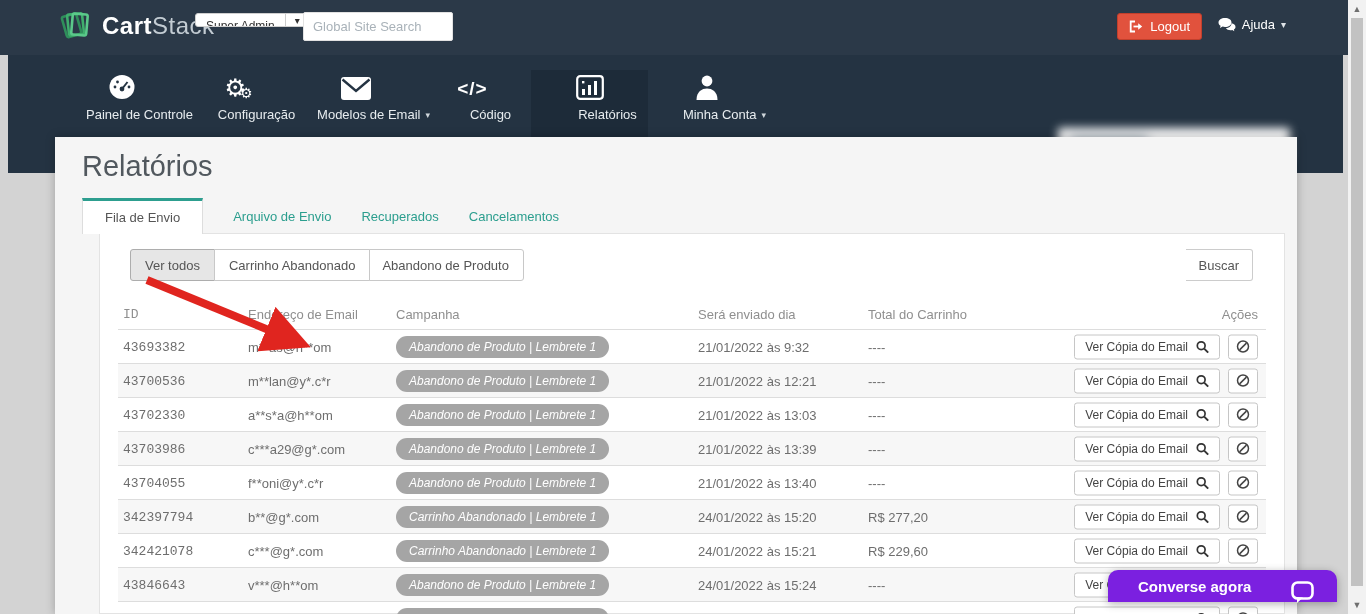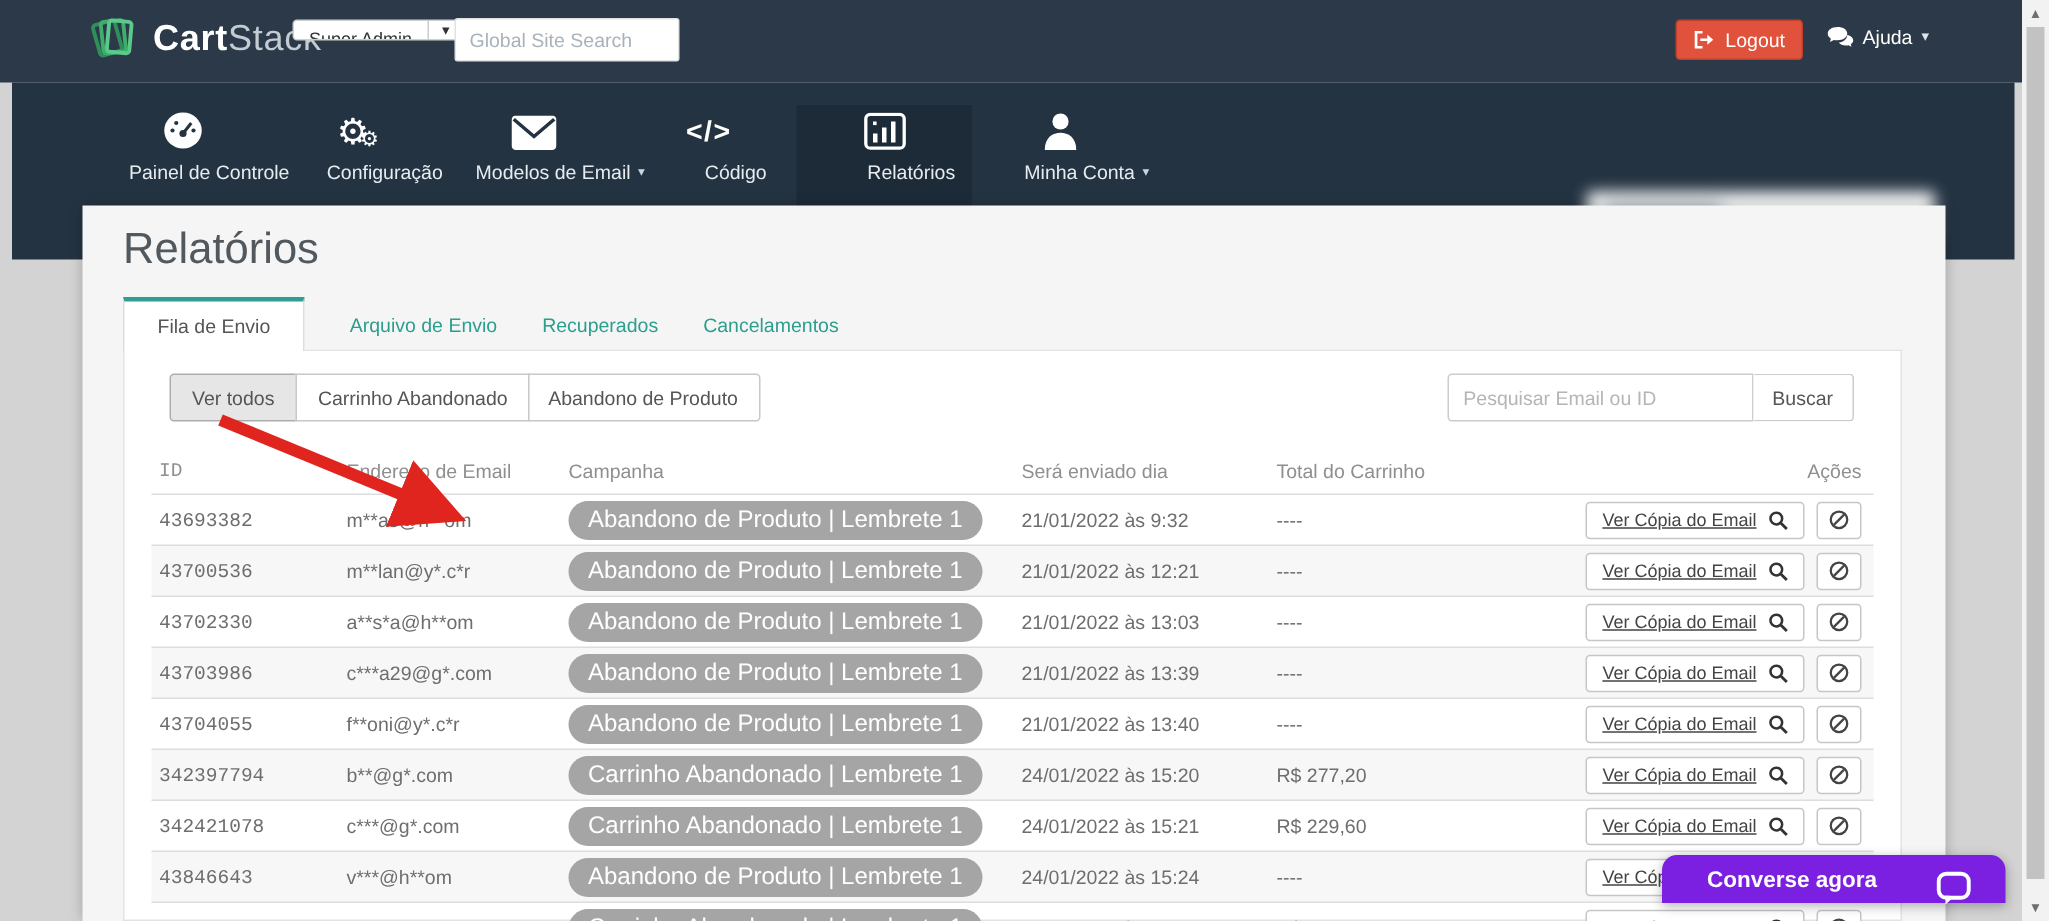--- a/index.html
+++ b/index.html
@@ -40,21 +40,21 @@
   .redact-line2 { position:absolute; left:1056px; top:108px; width:130px; height:13px; background:#7d8d99; border-radius:2px; filter:blur(4px); opacity:.8; }
 
   
   .card { position:absolute; left:55px; top:137px; width:1242px; height:477px; background:#f5f5f5; box-shadow:0 0 9px rgba(0,0,0,.25); z-index:10; }
   .page-title { position:absolute; left:27px; top:13px; font-size:29px; font-weight:300; color:#51585e; }
   .tabs { position:absolute; left:27px; top:61px; height:36px; display:flex; align-items:flex-end; }
   .tab-active { height:36px; background:#fff; border:1px solid #ddd; border-bottom:none; border-top:3px solid #2d9e8f; padding:0 22px; display:flex; align-items:center; font-size:13px; color:#555; position:relative; z-index:3; cursor:pointer; }
   .tab-link { margin-left:30px; font-size:13px; color:#2b9e8e; cursor:pointer; padding-bottom:10px; }
   .tab-link:first-of-type { margin-left:17px; }
 
-  .panel { position:absolute; left:27px; top:96px; width:1186px; height:381px; background:#fff; border:1px solid #e3e3e3; }
+  .panel { position:absolute; left:44px; top:96px; width:1186px; height:381px; background:#fff; border:1px solid #e3e3e3; }
 
   
   .fgroup { position:absolute; left:30px; top:15px; display:flex; }
   .fbtn { height:32px; background:#fff; border:1px solid #c8c8c8; font-size:13px; color:#555; padding:0 14px; cursor:pointer; margin-left:-1px; font-family:inherit; }
   .fbtn:first-child { margin-left:0; border-radius:3px 0 0 3px; }
   .fbtn:last-child { border-radius:0 3px 3px 0;padding-left:12px; }
   .fbtn.active { background:#e6e6e6; border-color:#adadad; }
 
   
   .sgroup { position:absolute; right:31px; top:15px; display:flex; }
@@ -64,23 +64,23 @@
 
   
   .table { position:absolute; left:18px; top:64px; width:1148px; }
   .thead { position:relative; height:32px; border-bottom:1px solid #ddd; }
   .thead .c { color:#8f8f8f; }
   .trow { position:relative; height:34px; border-bottom:1px solid #ddd; }
   .trow.stripe { background:#f7f7f7; }
   .c { position:absolute; top:50%; transform:translateY(-50%); font-size:13px; color:#6e6e6e; white-space:nowrap; }
   .c-id { left:5px;font-family:Liberation Mono, monospace; } .c-email { left:130px; } .c-camp { left:278px; }
   .c-date { left:580px; } .c-total { left:750px; } .c-acoes { right:8px; }
-  .badge { display:inline-block; background:#a5a5a5; color:#fff; font-size:16px; padding:4px 13px; border-radius:13px; white-space:nowrap; }
+  .badge { display:inline-block; background:#a5a5a5; color:#fff; font-size:12px; padding:4px 13px; border-radius:13px; white-space:nowrap;font-style:italic; }
   .actions { position:absolute; right:8px; top:50%; transform:translateY(-50%); display:flex; gap:8px; }
-  .btn-copy { height:25px; background:#fff; border:1px solid #c6c6c6; border-radius:3px; font-size:12px; color:#444; display:flex; align-items:center; gap:8px; padding:0 10px; cursor:pointer; font-family:inherit;text-decoration:underline; }
+  .btn-copy { height:25px; background:#fff; border:1px solid #c6c6c6; border-radius:3px; font-size:12px; color:#444; display:flex; align-items:center; gap:8px; padding:0 10px; cursor:pointer; font-family:inherit; }
   .btn-ban { width:30px; height:25px; background:#fff; border:1px solid #c6c6c6; border-radius:3px; display:flex; align-items:center; justify-content:center; cursor:pointer; }
 
   
   .arrow-svg { position:absolute; left:0; top:0; z-index:40; pointer-events:none; }
 
   
   .chat { position:absolute; left:1108px; top:570px; width:229px; height:32px; background:#7b20e0; border-radius:10px 10px 0 0; z-index:60; display:flex; align-items:center; cursor:pointer; box-shadow:0 2px 8px rgba(0,0,0,.3); }
   .chat-label { color:#fff; font-size:15px; font-weight:bold; margin-left:30px; }
   .chat-ic { position:absolute; right:22px; top:10px; }
 
@@ -224,21 +224,20 @@
   </div>
 
   <div class="panel">
     <div class="fgroup">
       <button class="fbtn active">Ver todos</button>
       <button class="fbtn">Carrinho Abandonado</button>
       <button class="fbtn">Abandono de Produto</button>
     </div>
 
     <div class="sgroup">
-      <input class="sinput" placeholder="Pesquisar Email ou ID" style="">
       <button class="sbtn">Buscar</button>
     </div>
 
     <div class="table">
       <div class="thead">
         <span class="c c-id">ID</span>
         <span class="c c-email">Endereço de Email</span>
         <span class="c c-camp">Campanha</span>
         <span class="c c-date">Será enviado dia</span>
         <span class="c c-total">Total do Carrinho</span>

